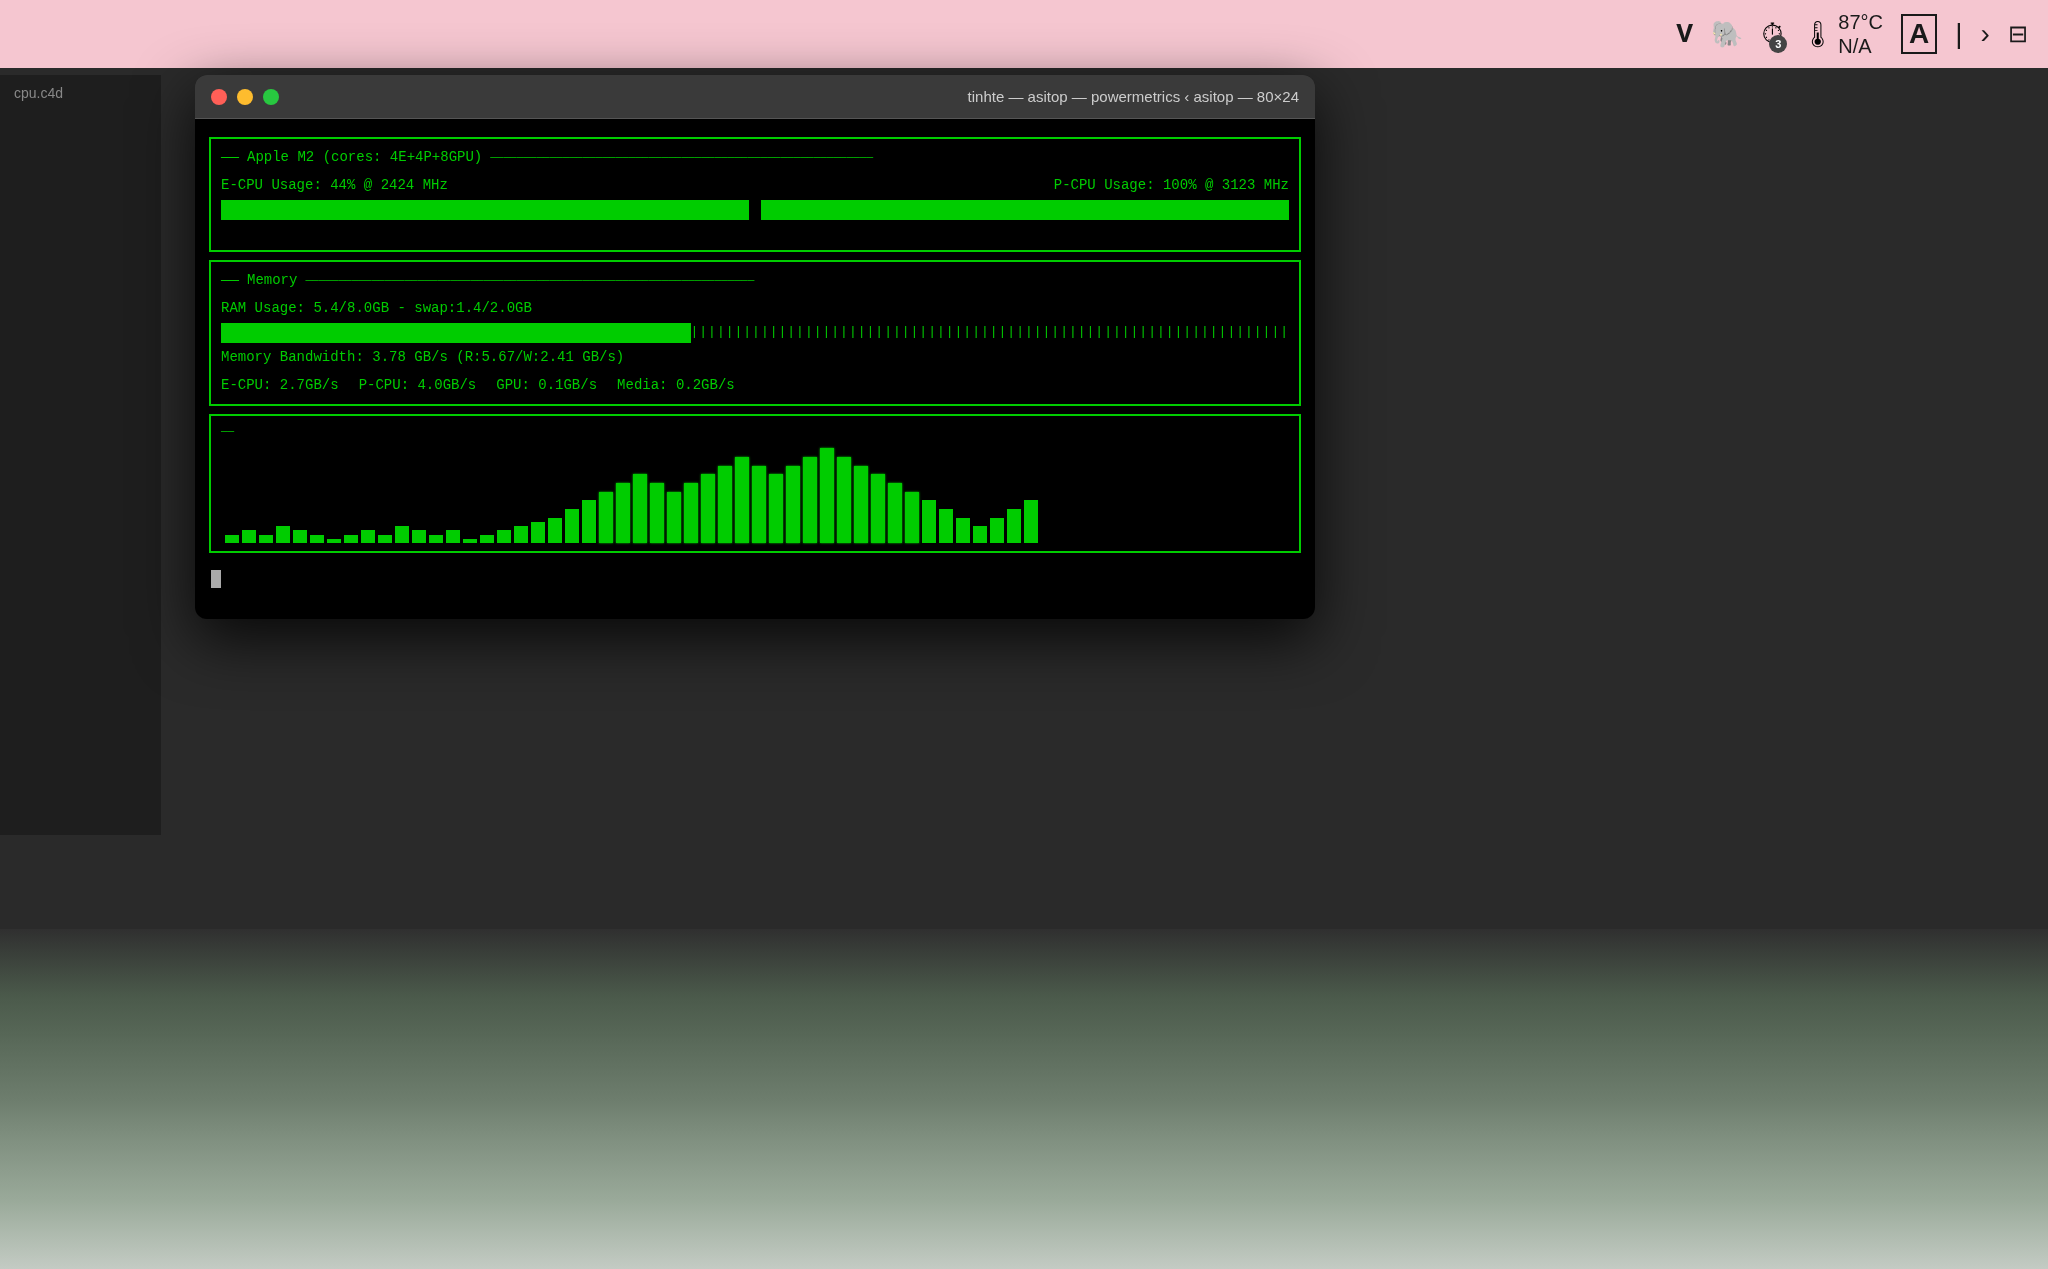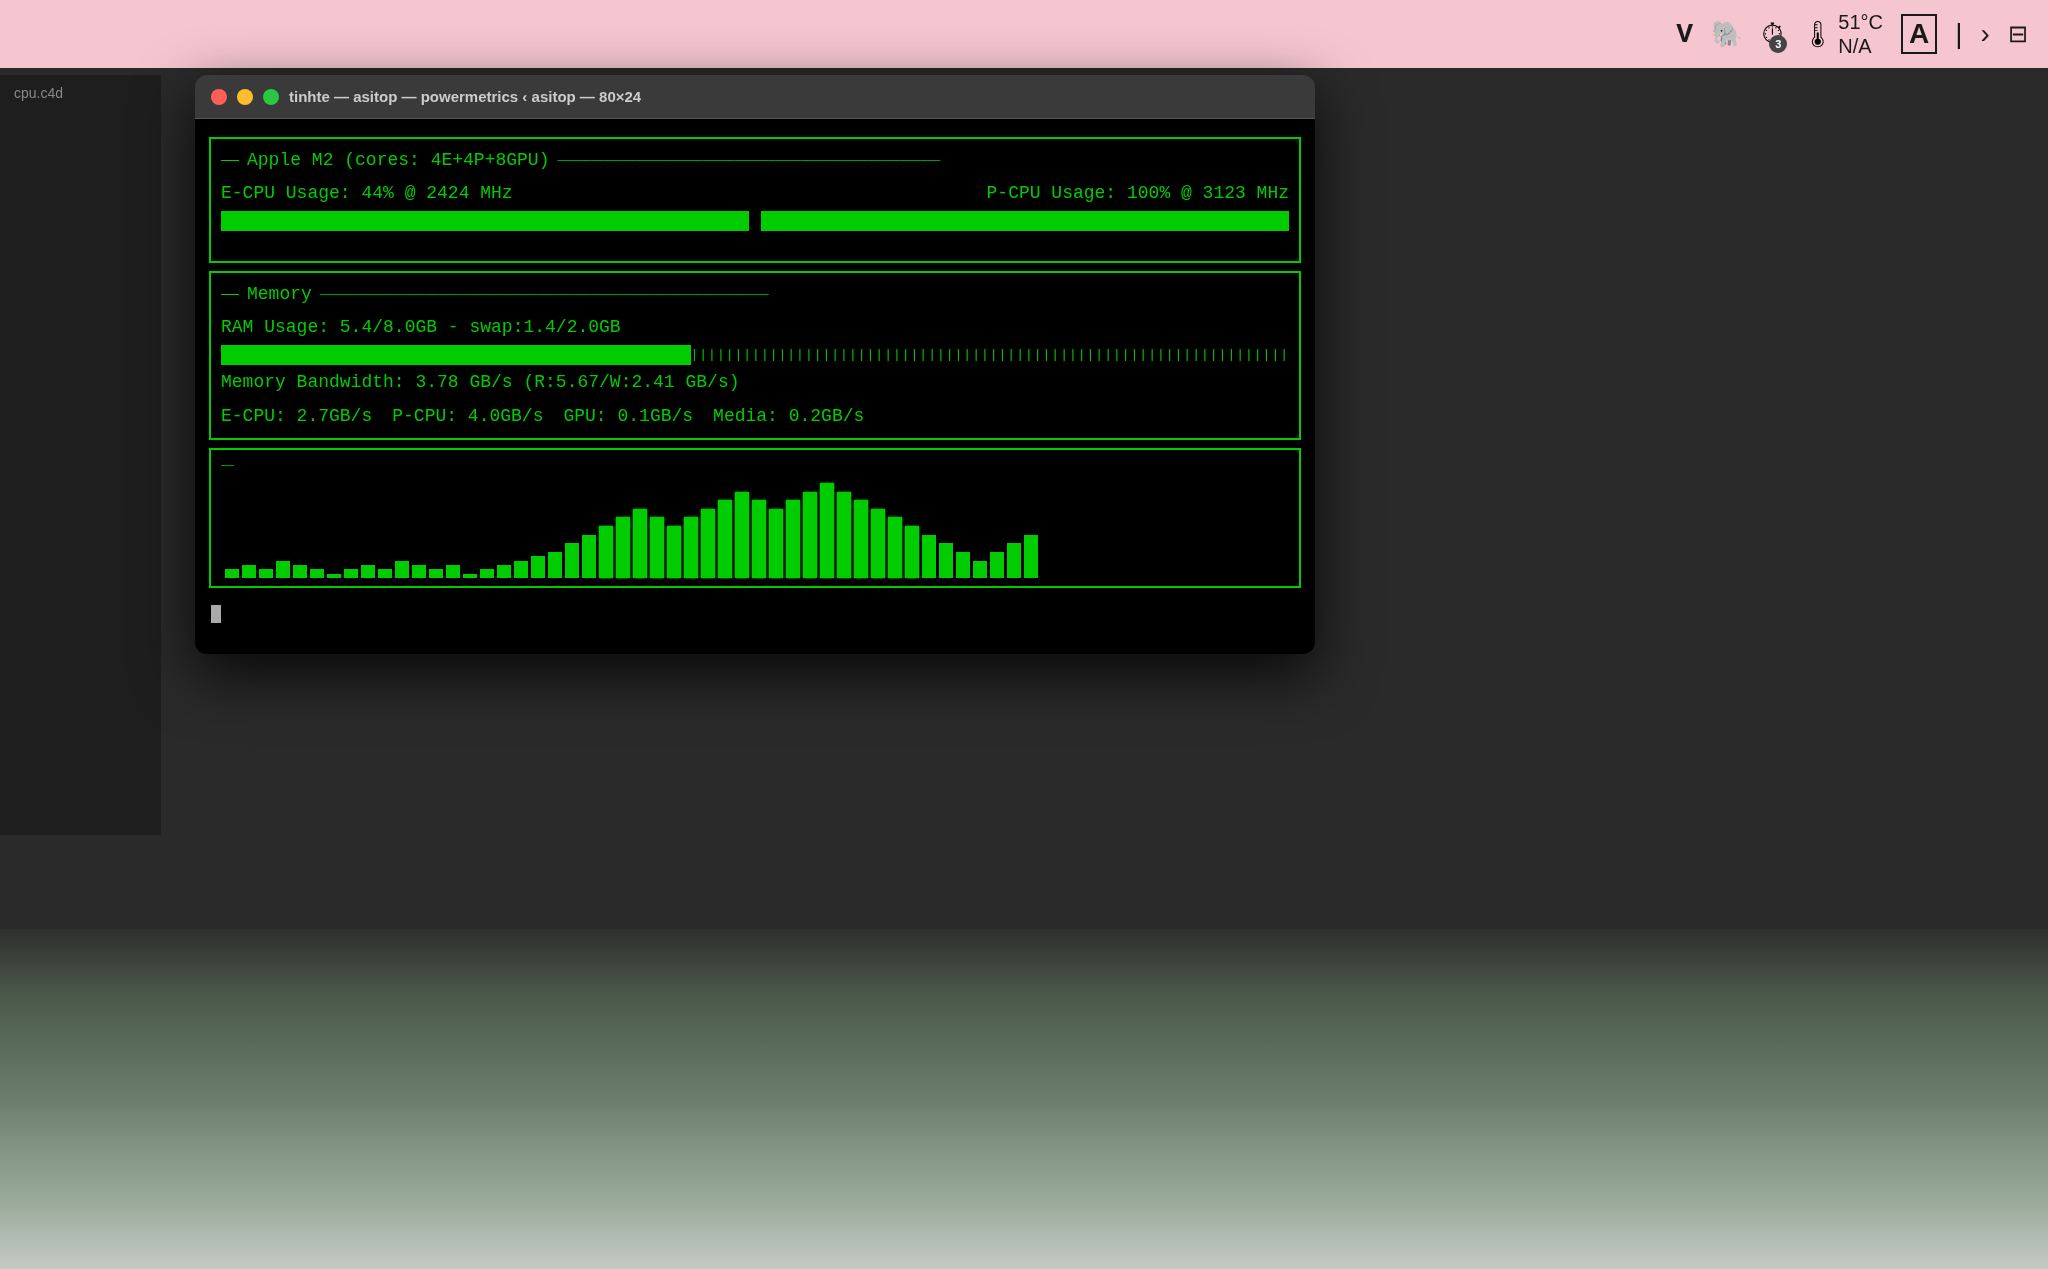--- a/index.html
+++ b/index.html
@@ -77,25 +77,24 @@
       height: 16px;
       border-radius: 50%;
       display: inline-block;
     }
     .traffic-close { background: #ff5f57; }
     .traffic-minimize { background: #febc2e; }
     .traffic-maximize { background: #28c840; }
 
     .title-bar-title {
       flex: 1;
-      text-align: left;
+      text-align: right;
       color: #ccc;
       font-size: 15px;
       font-family: -apple-system, sans-serif;
-      font-weight: bold;
     }
 
     
     .terminal-content {
       background: #000;
       padding: 10px 10px 20px 10px;
       font-family: 'Courier New', Courier, monospace;
       font-size: 15px;
       color: #00cc00;
       line-height: 1.45;
@@ -105,21 +104,21 @@
     .section {
       border: 2px solid #00cc00;
       margin: 8px 4px;
       padding: 8px 10px;
       position: relative;
     }
 
     .line {
       color: #00cc00;
       font-family: 'Courier New', Courier, monospace;
-      font-size: 18px;
+      font-size: 14px;
       white-space: pre;
       line-height: 1.5;
     }
 
     
     .tick-bar {
       font-family: 'Courier New', Courier, monospace;
       font-size: 14px;
       color: #00cc00;
       letter-spacing: 0;
@@ -200,21 +199,21 @@
 <div class="menubar">
   <span class="menubar-icon" style="font-size:28px;font-weight:bold;font-family:'Courier New';">V</span>
   <span class="menubar-icon">🐘</span>
   <span style="position:relative;display:inline-flex;align-items:center;">
     <span style="font-size:28px;">⏱</span>
     <span style="position:absolute;bottom:-2px;right:-4px;background:#444;color:#fff;border-radius:50%;width:18px;height:18px;font-size:11px;display:flex;align-items:center;justify-content:center;font-weight:bold;">3</span>
   </span>
   <span style="display:flex;align-items:center;gap:4px;">
     <span style="font-size:26px;">🌡</span>
     <div class="menubar-temp">
-      <div>51°C</div>
+      <div>87°C</div>
       <div>N/A</div>
     </div>
   </span>
   <span class="menubar-a">A</span>
   <span style="font-size:28px;color:#1a1a1a;font-weight:100;">|</span>
   <span style="font-size:28px;color:#1a1a1a;">›</span>
   <span style="font-size:24px;color:#1a1a1a;">⊟</span>
 </div>
 
 <div class="sidebar-area">

